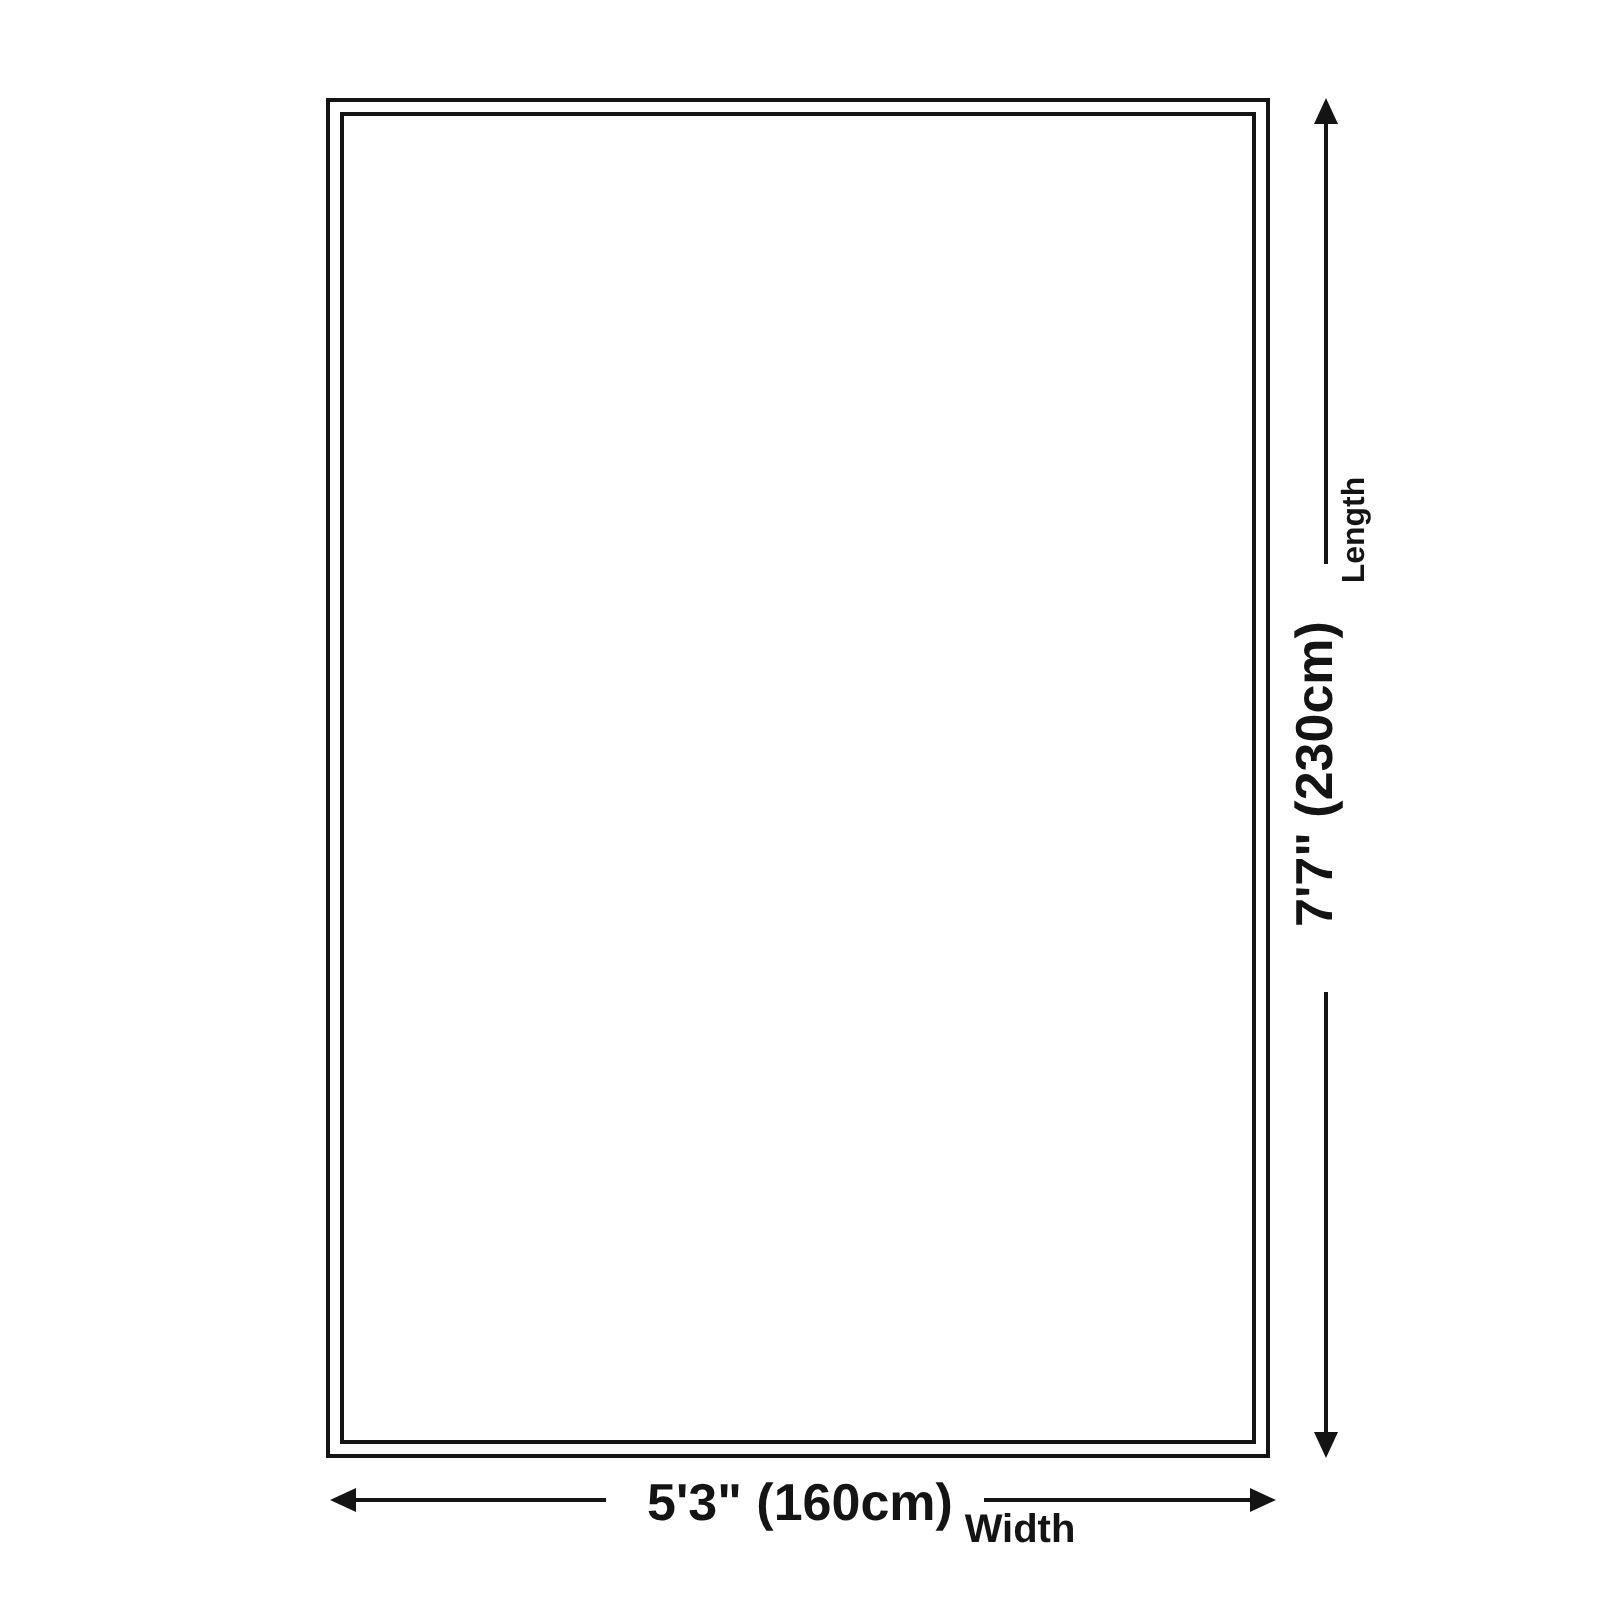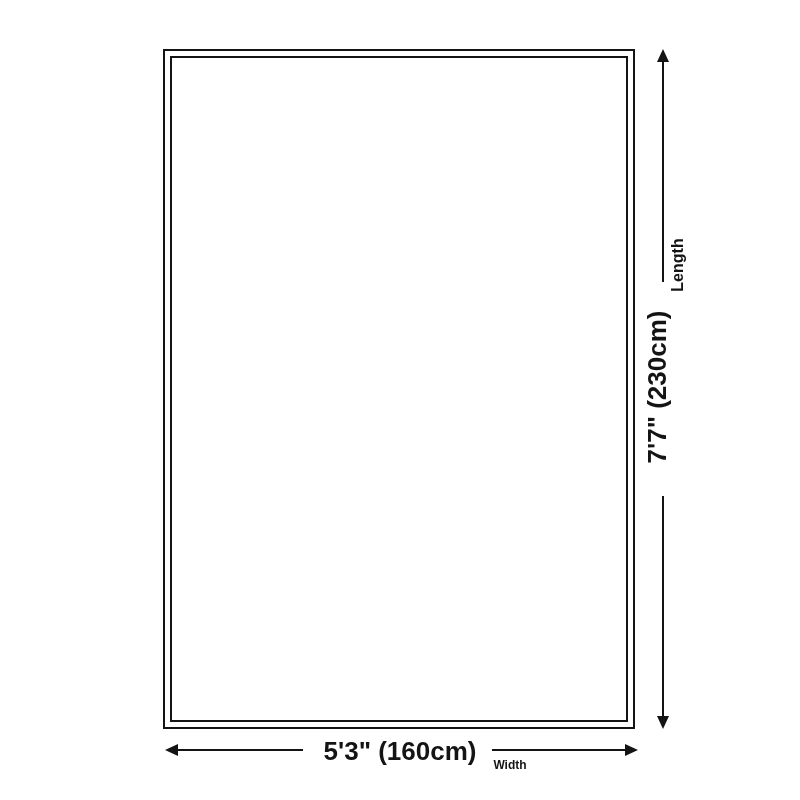--- a/index.html
+++ b/index.html
@@ -88,21 +88,21 @@
     font-size: 16px;
     transform: translate(-50%, -50%) rotate(-90deg);
   }
   .wid-value {
     left: 400px; top: 751px;
     font-size: 26px;
     transform: translate(-50%, -50%);
   }
   .wid-label {
     left: 510px; top: 765px;
-    font-size: 12px;
+    font-size: 20px;
     transform: translate(-50%, -50%);
   }
 </style>
 </head>
 <body>
 
 <div class="canvas">
 
   <div class="rug-outer">
     <div class="rug-inner"></div>

